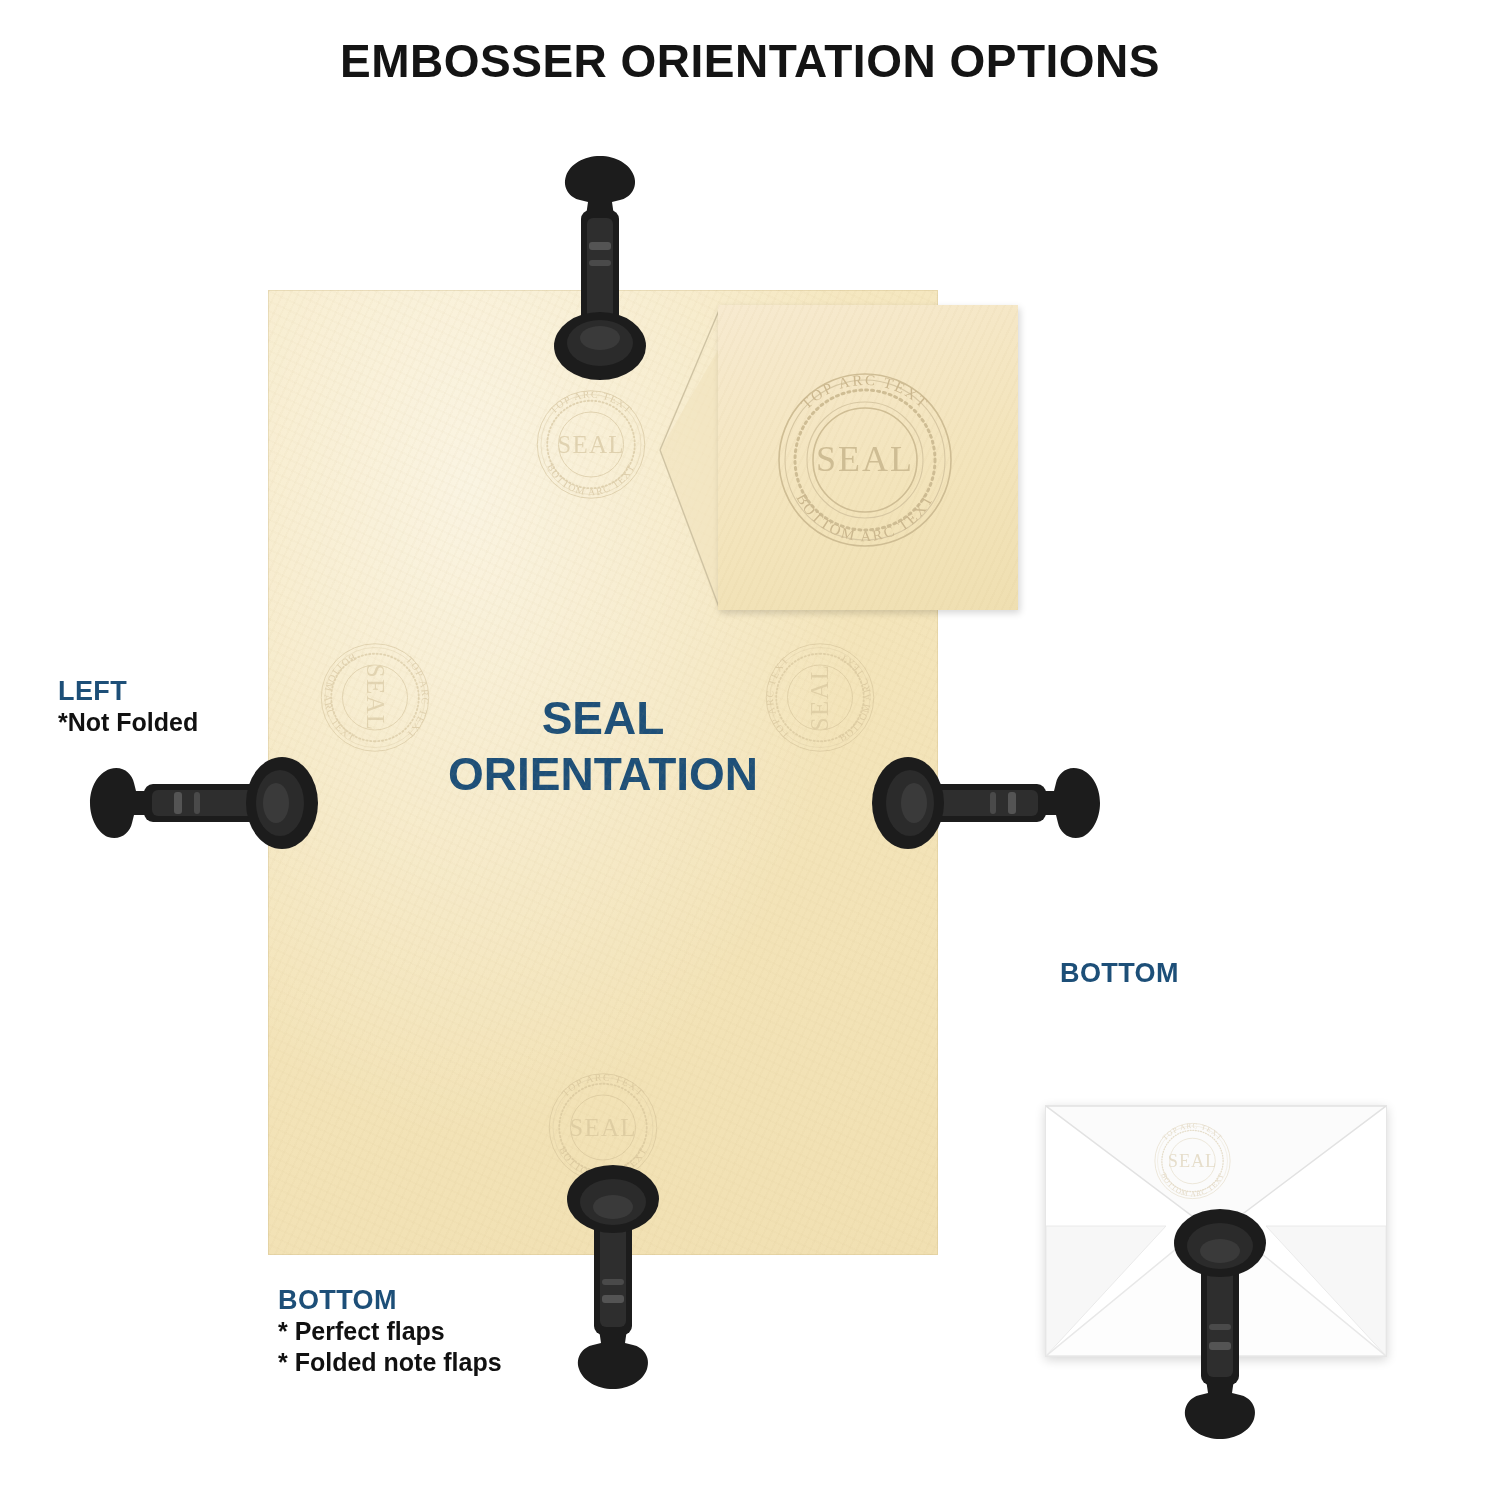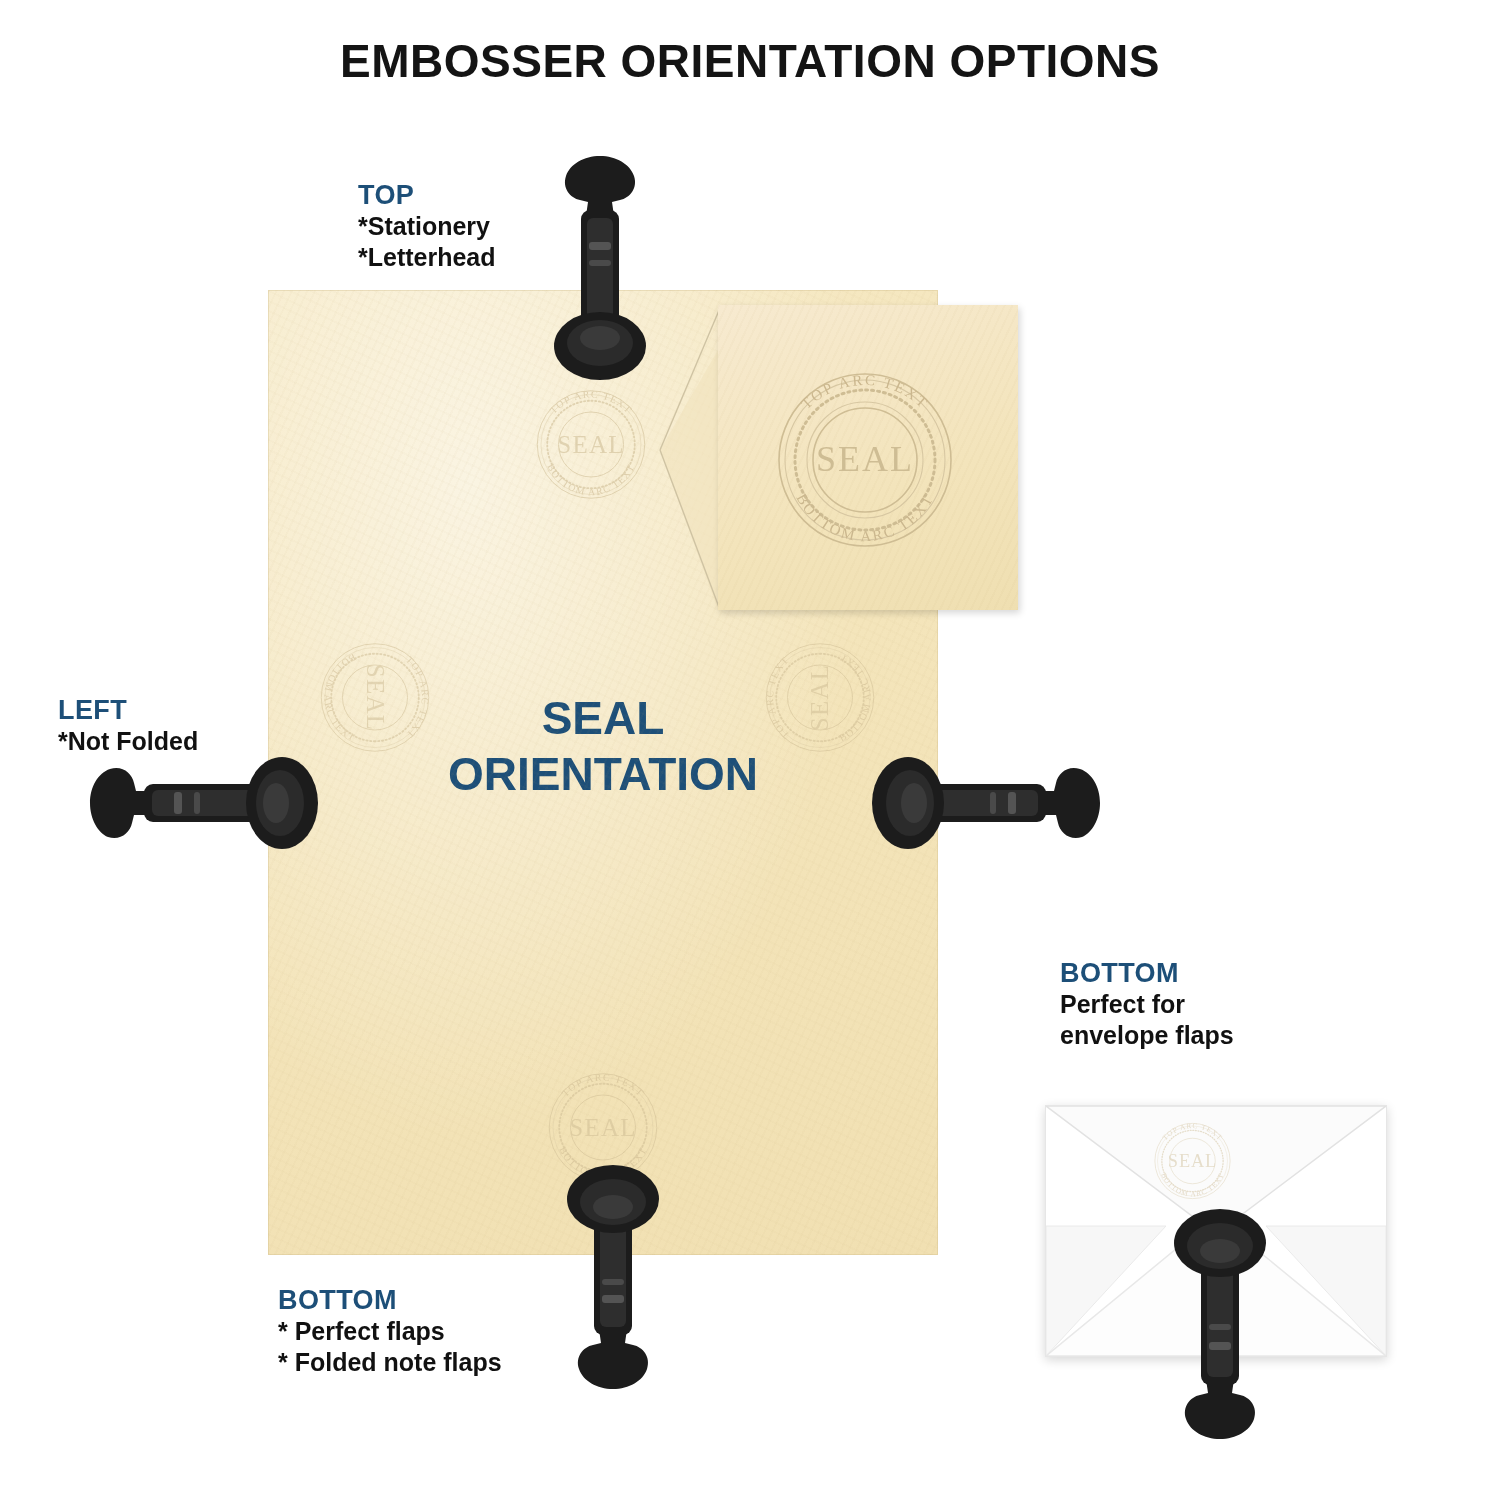--- a/index.html
+++ b/index.html
@@ -298,36 +298,30 @@
         <rect x="42" y="68" width="26" height="109" rx="6" fill="#2e2e2e"></rect>
         <rect x="44" y="95" width="22" height="8" rx="3" fill="#545454"></rect>
         <rect x="44" y="115" width="22" height="6" rx="3" fill="#4a4a4a"></rect>
         <ellipse cx="55" cy="202" rx="46" ry="34"></ellipse>
         <ellipse cx="55" cy="199" rx="33" ry="23" fill="#2b2b2b"></ellipse>
         <ellipse cx="55" cy="194" rx="20" ry="12" fill="#3a3a3a"></ellipse>
       </g>
     </svg>
   </div>
 
-  <div class="lbl" style="left:358px;top:180px;">
-    <div class="hd">TOP</div>
-    <div class="ln">*Stationery</div>
-    <div class="ln">*Letterhead</div>
-  </div>
-
-  <div class="lbl" style="left:58px;top:695px;">
+
+  <div class="lbl" style="left:58px;top:676px;">
     <div class="hd">LEFT</div>
     <div class="ln">*Not Folded</div>
   </div>
 
 
   <div class="lbl" style="left:278px;top:1285px;">
     <div class="hd">BOTTOM</div>
     <div class="ln">* Perfect flaps</div>
     <div class="ln">* Folded note flaps</div>
   </div>
 
   <div class="lbl" style="left:1060px;top:958px;">
     <div class="hd">BOTTOM</div>
-    <div class="ln">Perfect for envelope flaps</div>
   </div>
 
 </div>
 
 </body></html>

